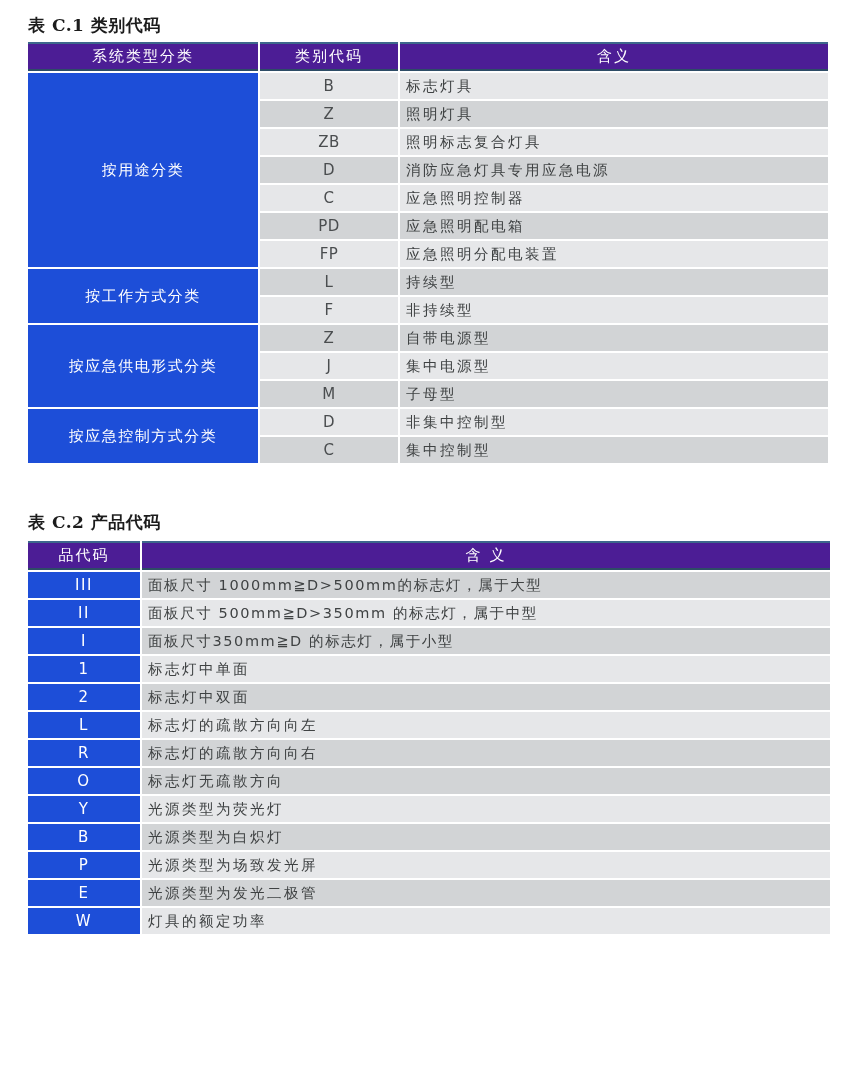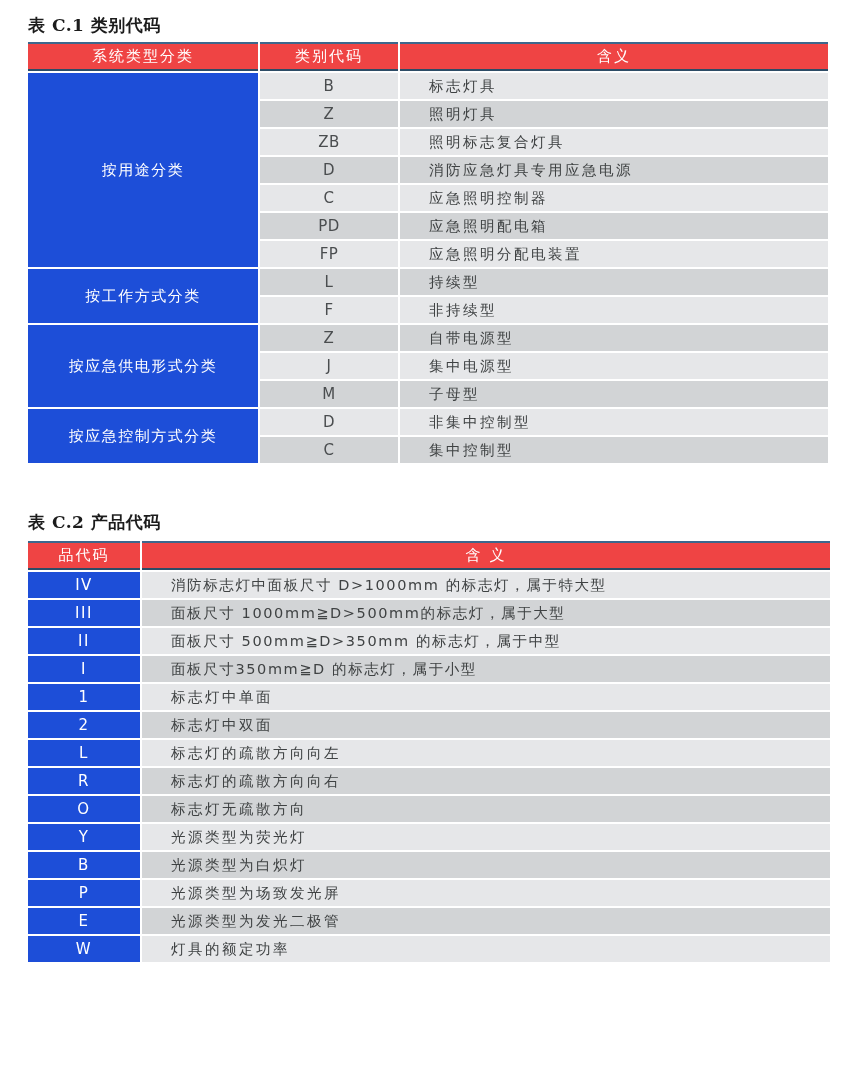--- a/index.html
+++ b/index.html
@@ -26,21 +26,21 @@
   .title-c1 { margin-bottom: 3px; }
   .title-c2 { margin-top: 46px; margin-bottom: 5px; }
 
   table.codes {
     border-collapse: separate;
     border-spacing: 2px;
     table-layout: fixed;
     width: 804px;
   }
   th.hdr {
-    background: #ef4444;
+    background: #4c1d95;
     color: #ffffff;
     font-weight: 400;
     font-size: 15px;
     letter-spacing: 2px;
     height: 22px;
     padding: 1px 0 2px 0;
     border-top: 2px solid #3d678c;
     border-bottom: 2px solid #2d4c66;
     text-align: center;
   }
@@ -61,21 +61,21 @@
     vertical-align: middle;
   }
   td.code {
     text-align: center;
     font-size: 15px;
     color: #4a4d4f;
     letter-spacing: 0.5px;
   }
   td.meaning {
     text-align: left;
-    padding-left: 29px;
+    padding-left: 6px;
     letter-spacing: 2.5px;
   }
   td.meaning.tight { letter-spacing: 1.6px; }
   tr.lt > td.str { background: #e6e7e9; }
   tr.dk > td.str { background: #d2d4d6; }
 </style>
 </head>
 <body>
 
 <h2 class="doc-title title-c1">表 C.1 类别代码</h2>
@@ -164,24 +164,20 @@
     <col style="width:112px">
     <col style="width:688px">
   </colgroup>
   <thead>
     <tr>
       <th class="hdr">品代码</th>
       <th class="hdr">含 义</th>
     </tr>
   </thead>
   <tbody>
-    <tr class="lt">
-      <td class="cat">IV</td>
-      <td class="meaning tight str">消防标志灯中面板尺寸 D&gt;1000mm 的标志灯，属于特大型</td>
-    </tr>
     <tr class="dk">
       <td class="cat">III</td>
       <td class="meaning tight str">面板尺寸 1000mm≧D&gt;500mm的标志灯，属于大型</td>
     </tr>
     <tr class="lt">
       <td class="cat">II</td>
       <td class="meaning tight str">面板尺寸 500mm≧D&gt;350mm 的标志灯，属于中型</td>
     </tr>
     <tr class="dk">
       <td class="cat">I</td>

